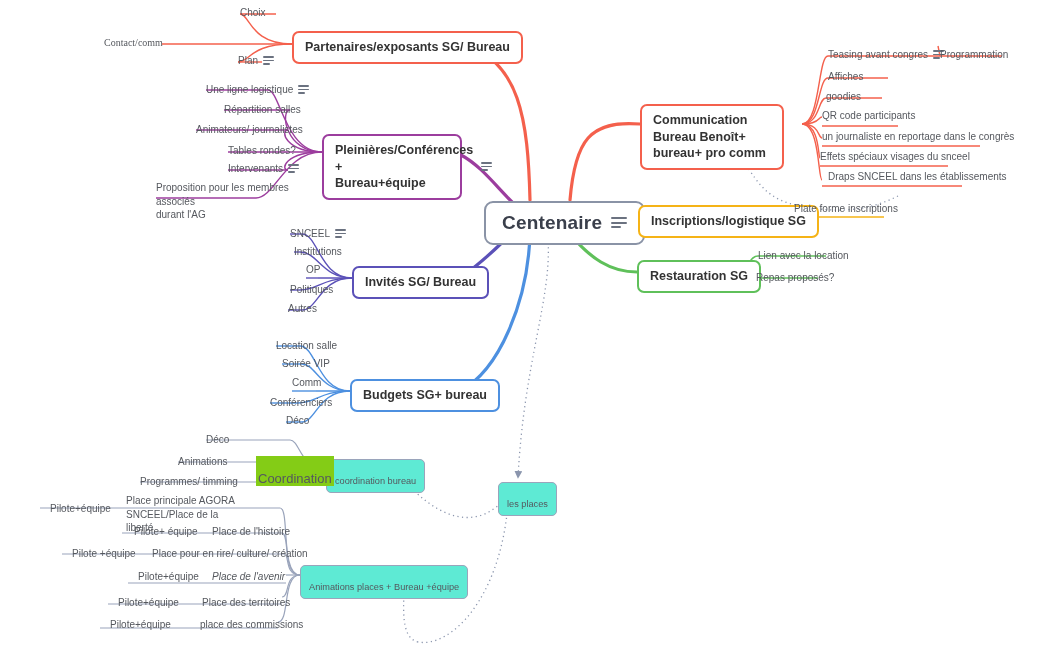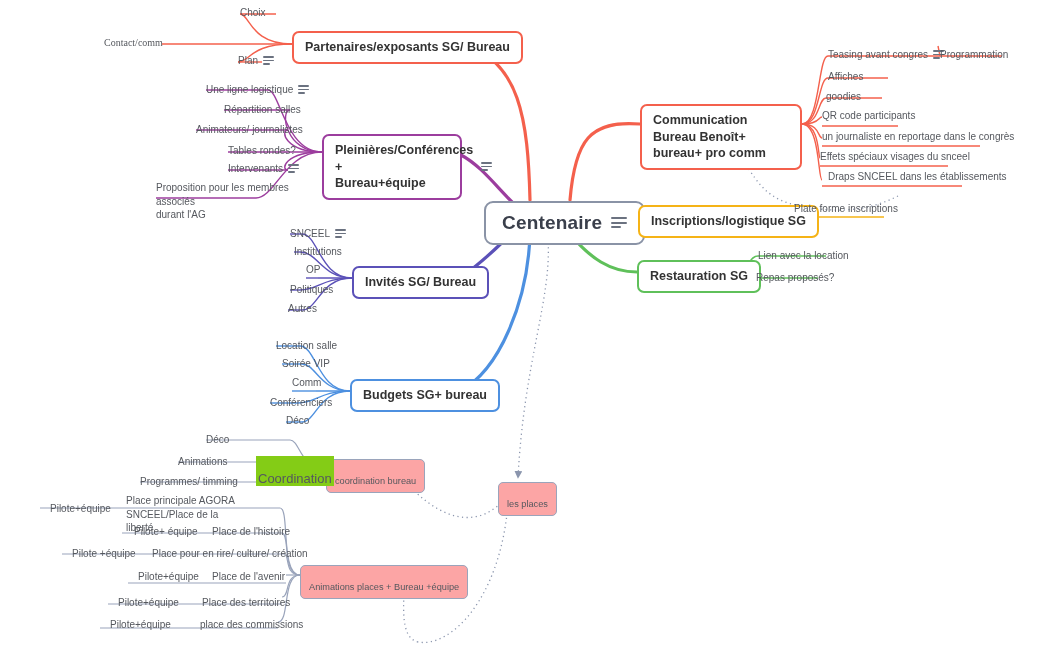--- a/index.html
+++ b/index.html
@@ -25,21 +25,21 @@
     border:2px solid currentColor;border-radius:7px;background:#fff;
     padding:6px 11px;font-size:12.5px;font-weight:bold;color:#333;
     display:flex;align-items:center;gap:8px;line-height:1.32;
   }
   .boxed .txt{color:#333;}
   .plain{
     font-size:10px;color:#55585e;font-weight:normal;line-height:1.35;
     display:flex;align-items:center;gap:5px;background:transparent;
   }
   .float{
-    border:1px solid #9aa4bb;border-radius:5px;background:#fca5a5;
+    border:1px solid #9aa4bb;border-radius:5px;background:#5eead4;
     font-size:9.2px;color:#55585e;padding:4px 8px;line-height:1.3;
   }
   .linklabel{font-size:13px;color:#55585e;background:#84cc16;padding:0 2px;}
 
   
   .noteicon{display:inline-block;width:11px;height:9px;position:relative;flex:none;}
   .noteicon i{position:absolute;left:0;height:1.5px;background:#6b7280;border-radius:1px;display:block;}
   .noteicon i:nth-child(1){top:0;width:11px;}
   .noteicon i:nth-child(2){top:3.5px;width:11px;}
   .noteicon i:nth-child(3){top:7px;width:7px;}
@@ -243,21 +243,21 @@
   <div class="node plain" style="left:292px;top:376px;">
     <span>Comm</span>
   </div>
   <div class="node plain" style="left:270px;top:396px;">
     <span>Conférenciers</span>
   </div>
   <div class="node plain" style="left:286px;top:414px;">
     <span>Déco</span>
   </div>
 
-  <div class="node boxed" style="left:640px;top:104px;color:#f4604c;width:162px;">
+  <div class="node boxed" style="left:640px;top:104px;color:#f4604c;width:144px;">
     <span class="txt">Communication Bureau Benoît+
 bureau+ pro comm</span>
   </div>
   <div class="node plain" style="left:828px;top:48px;">
     <span>Teasing avant congres</span>
     <span class="noteicon"><i></i><i></i><i></i></span>
   </div>
   <div class="node plain" style="left:940px;top:48px;">
     <span>Programmation</span>
   </div>
@@ -336,21 +336,21 @@
     <span>Pilote+ équipe</span>
   </div>
 
   <div class="node plain" style="left:152px;top:547px;">
     <span>Place pour en rire/ culture/ création</span>
   </div>
   <div class="node plain" style="left:72px;top:547px;">
     <span>Pilote +équipe</span>
   </div>
 
-  <div class="node plain" style="left:212px;top:570px;">
+  <div class="node plain" style="left:212px;top:570px;font-style:italic;">
     <span>Place de l'avenir</span>
   </div>
   <div class="node plain" style="left:138px;top:570px;">
     <span>Pilote+équipe</span>
   </div>
 
   <div class="node plain" style="left:202px;top:596px;">
     <span>Place des territoires</span>
   </div>
   <div class="node plain" style="left:118px;top:596px;">

